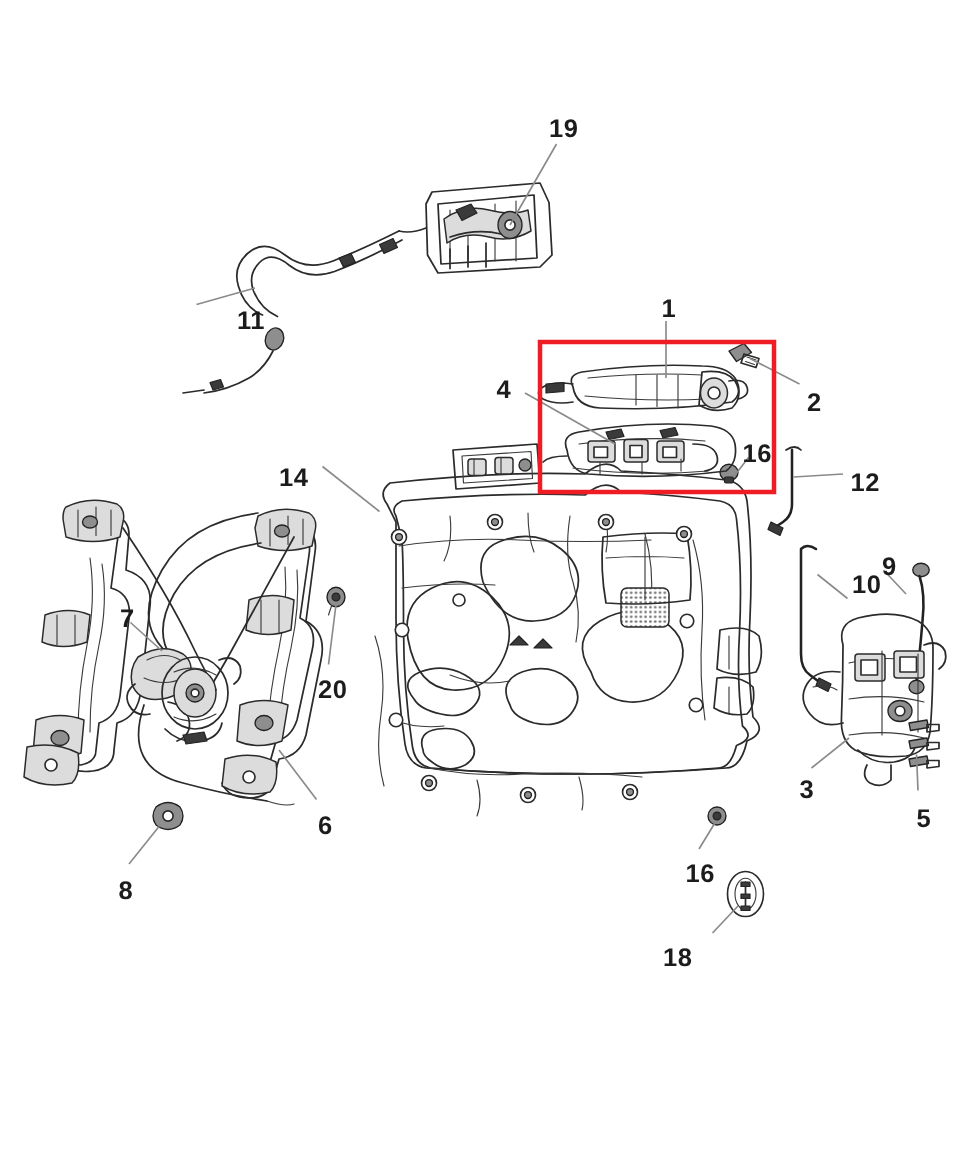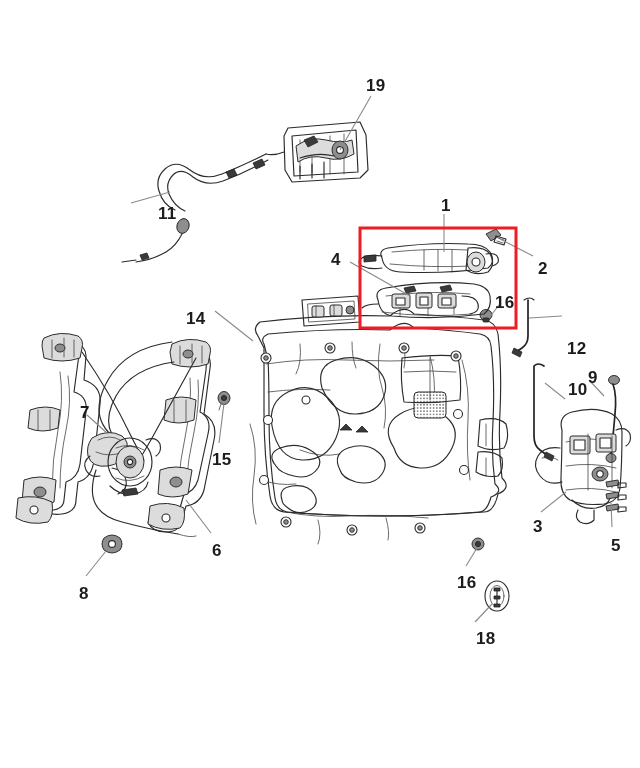--- a/index.html
+++ b/index.html
@@ -320,27 +320,27 @@
   <rect id="hl-box" x="360" y="228" width="156" height="100" fill="none" stroke="#ee1c25" stroke-width="3"></rect>
 </svg>
 
 <div id="labels">
       <div class="lbl" style="left: 366px; top: 77px;">19</div>
       <div class="lbl" style="left: 114px; top: 205px; margin-left: 44px;">11</div>
       <div class="lbl" style="left: 441px; top: 197px;">1</div>
       <div class="lbl" style="left: 538px; top: 260px;">2</div>
       <div class="lbl" style="left: 331px; top: 251px;">4</div>
       <div class="lbl" style="left: 495px; top: 294px;">16</div>
-      <div class="lbl" style="left: 567px; top: 313px; margin-top: 27px;">12</div>
+      <div class="lbl" style="left: 567px; top: 313px;">12</div>
       <div class="lbl" style="left: 186px; top: 296px; margin-top: 14px;">14</div>
       <div class="lbl" style="left: 588px; top: 369px;">9</div>
       <div class="lbl" style="left: 568px; top: 381px;">10</div>
       <div class="lbl" style="left: 80px; top: 404px;">7</div>
-      <div class="lbl" style="left: 212px; top: 451px;">15</div>
+      <div class="lbl" style="left: 212px; top: 451px;">20</div>
       <div class="lbl" style="left: 533px; top: 518px;">3</div>
       <div class="lbl" style="left: 611px; top: 537px;">5</div>
       <div class="lbl" style="left: 212px; top: 542px;">6</div>
       <div class="lbl" style="left: 79px; top: 585px;">8</div>
       <div class="lbl" style="left: 457px; top: 574px;">16</div>
-      <div class="lbl" style="left: 476px; top: 630px; text-align: center;">18</div>
+      <div class="lbl" style="left: 442px; top: 630px; text-align: center;">18</div>
     </div>
 
 </div>
 
 </body></html>

